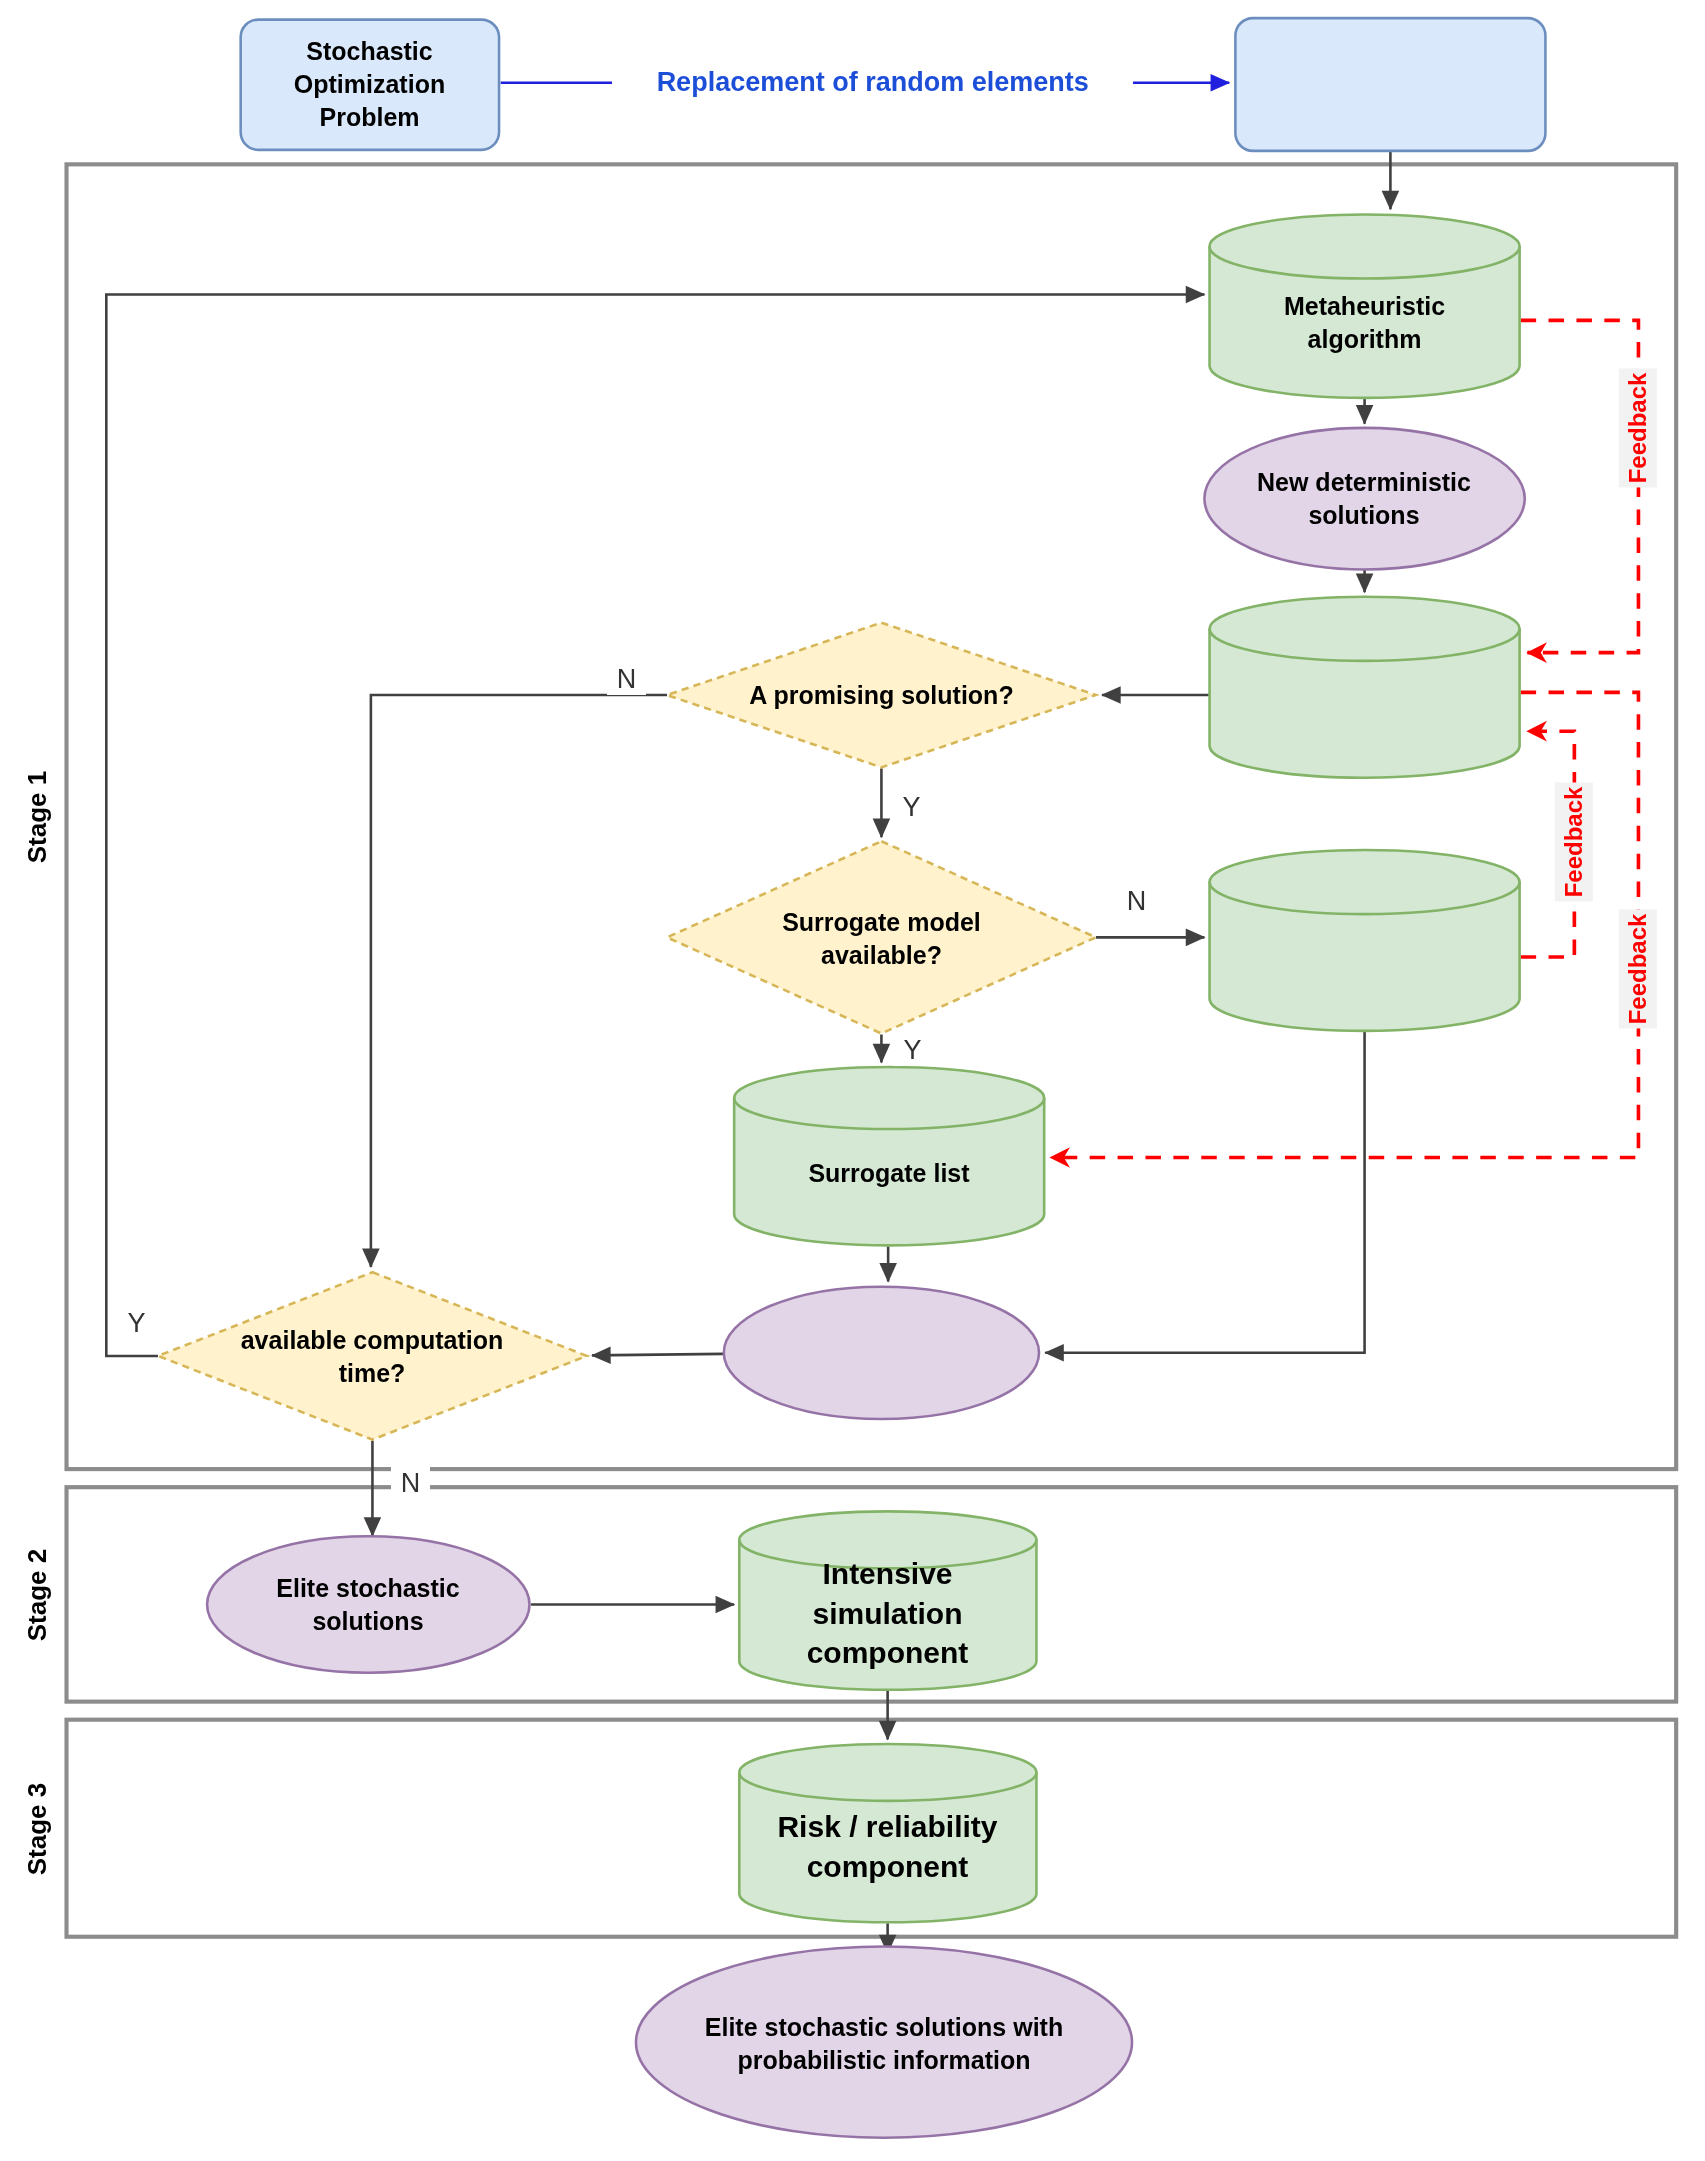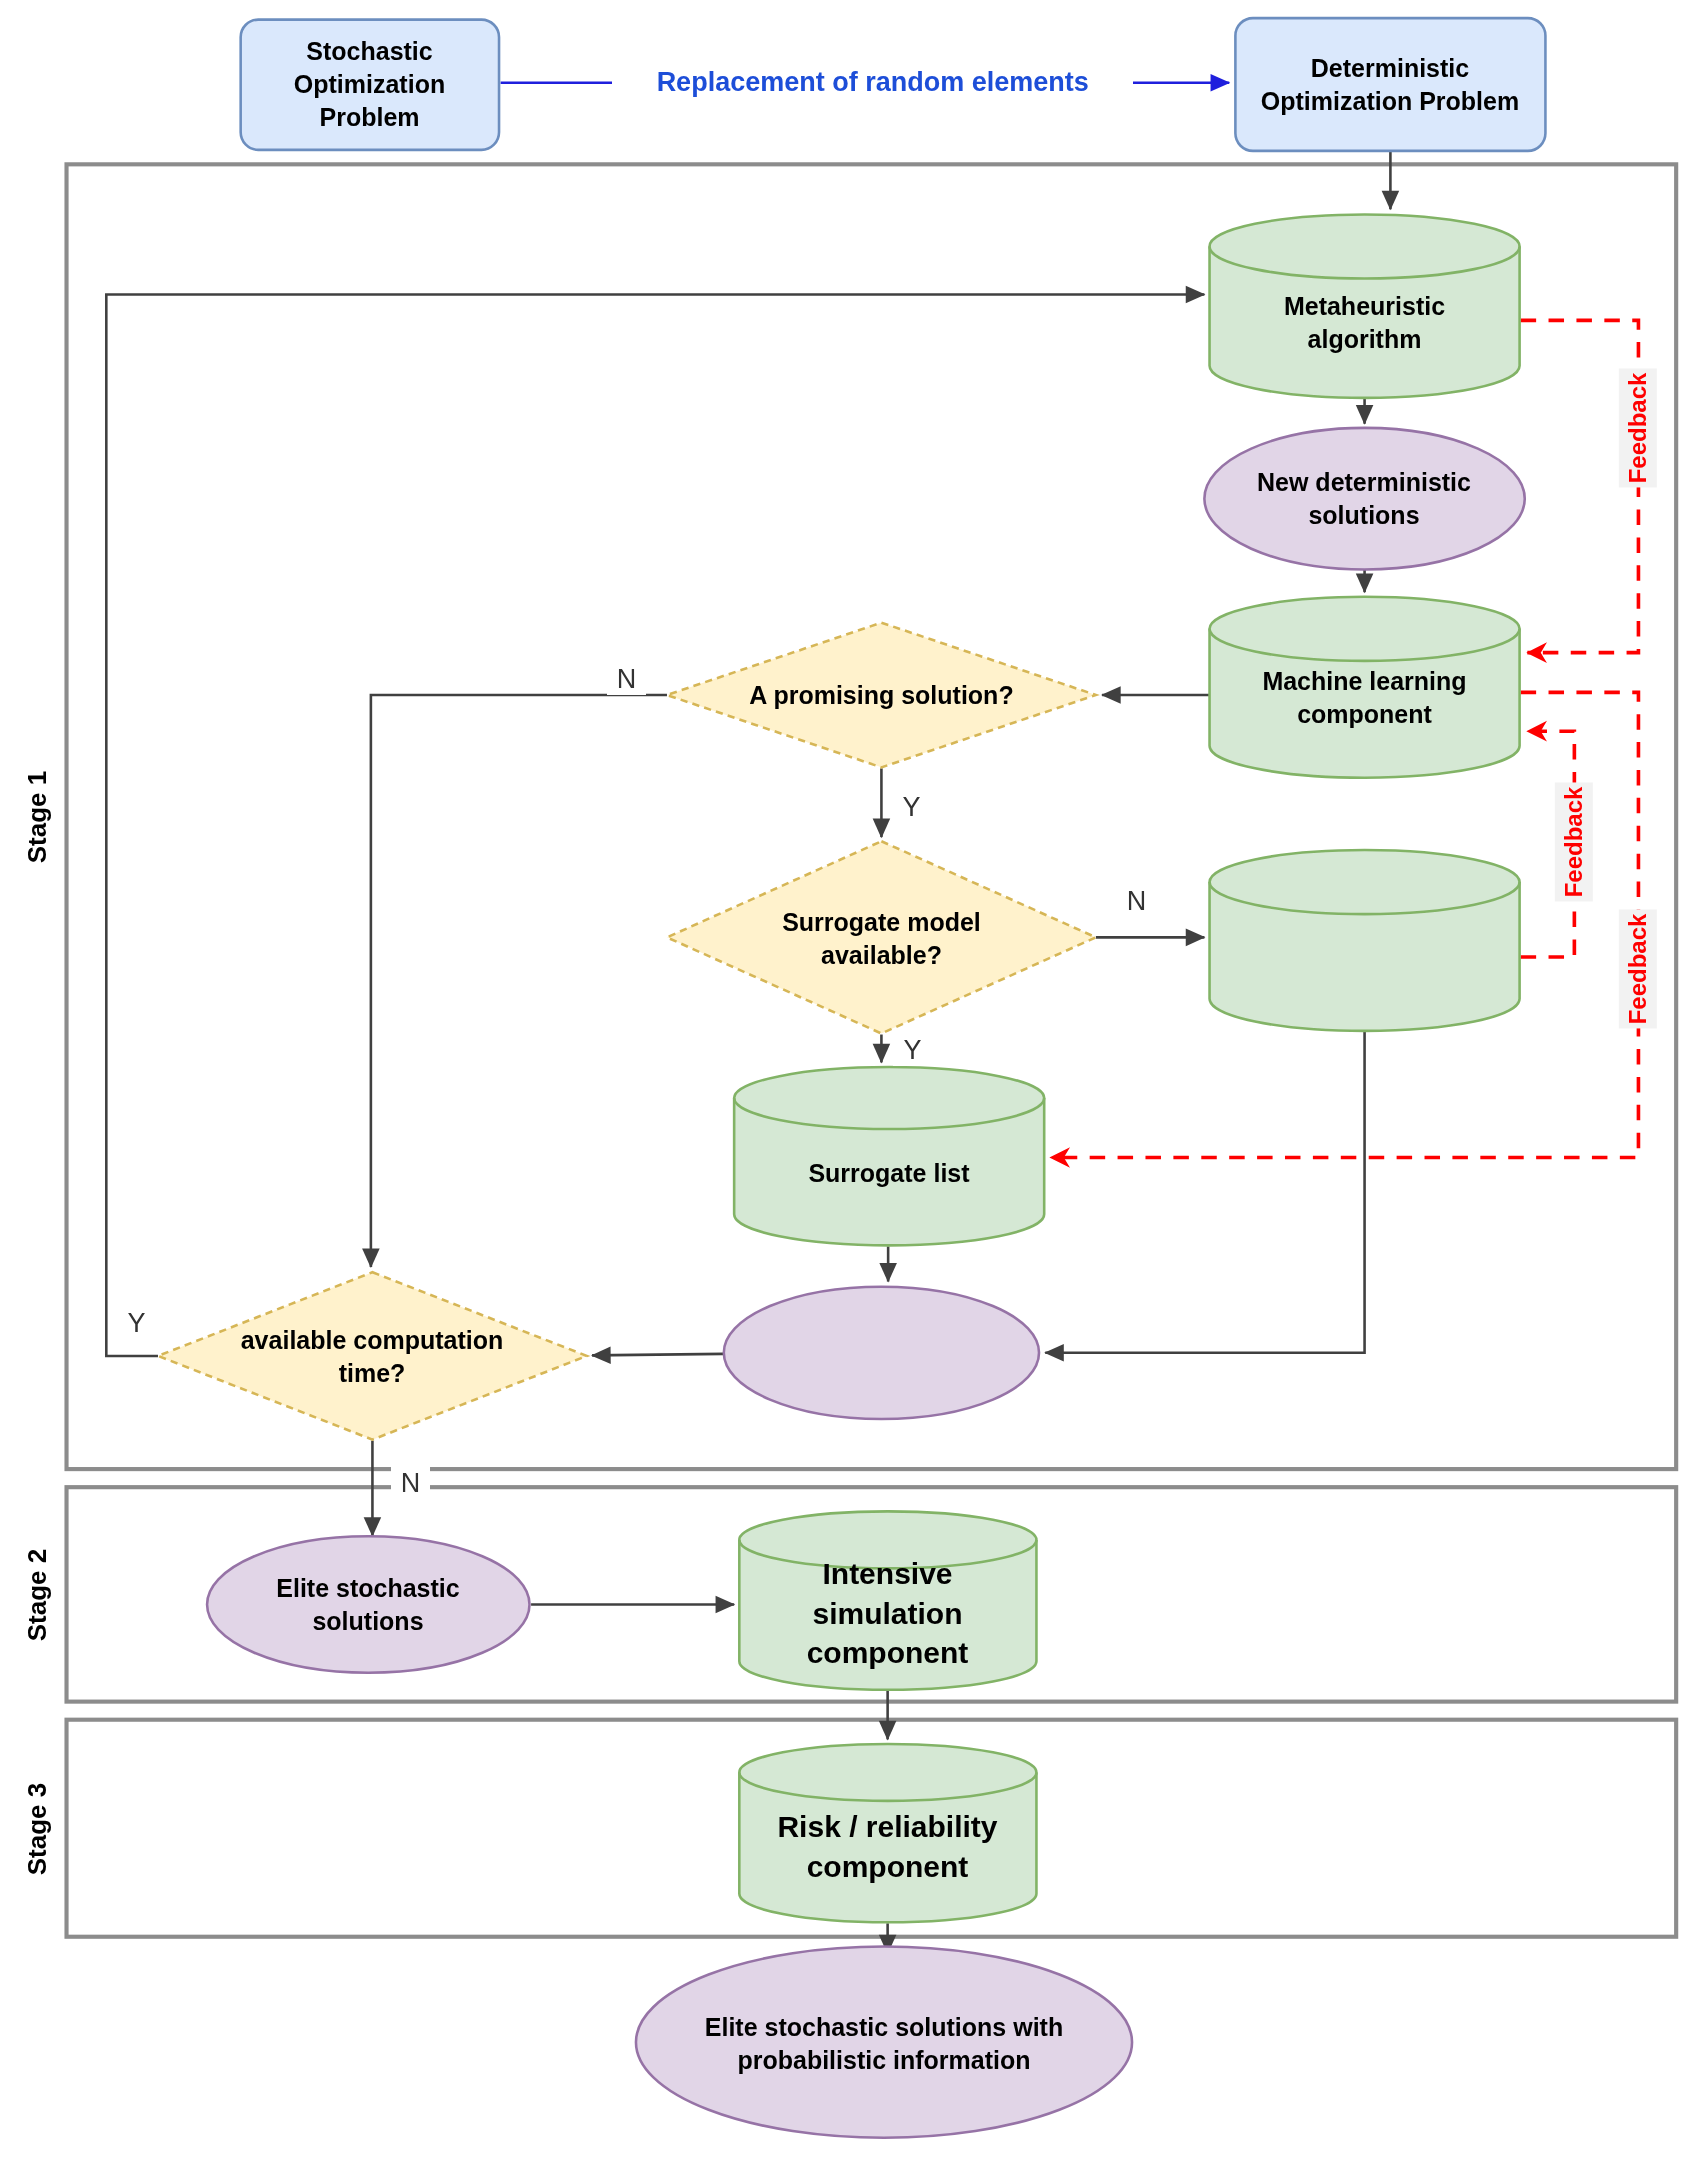--- a/index.html
+++ b/index.html
@@ -144,24 +144,22 @@
     <ellipse cx="1705" cy="2618" rx="305" ry="128" fill="#e1d5e7" stroke="#9673a6" stroke-width="5"></ellipse>
     <ellipse cx="712" cy="3105" rx="312" ry="132" fill="#e1d5e7" stroke="#9673a6" stroke-width="5"></ellipse>
     <ellipse cx="1710" cy="3952" rx="480" ry="185" fill="#e1d5e7" stroke="#9673a6" stroke-width="5"></ellipse>
 
     <polygon points="1705,1205 2120,1345 1705,1485 1290,1345" fill="#fff2cc" stroke="#d6b656" stroke-width="5" stroke-dasharray="14 10"></polygon>
     <polygon points="1705,1628 2120,1814 1705,2000 1290,1814" fill="#fff2cc" stroke="#d6b656" stroke-width="5" stroke-dasharray="14 10"></polygon>
     <polygon points="720,2462 1135,2624 720,2786 305,2624" fill="#fff2cc" stroke="#d6b656" stroke-width="5" stroke-dasharray="14 10"></polygon>
   </svg>
 
   <div class="lbl" style="left:248px;top:28.4px;width:243px;height:113px;">Stochastic Optimization Problem</div>
-  <div class="lbl" style="left:1240px;top:27px;width:300px;height:115px;">Deterministic Optimization Problem</div>
   <div class="lbl" style="left:1230px;top:261px;width:269px;height:124px;">Metaheuristic algorithm</div>
   <div class="lbl" style="left:1204px;top:439px;width:320px;height:119px;">New deterministic solutions</div>
-  <div class="lbl" style="left:1230px;top:641px;width:269px;height:114px;">Machine learning component</div>
   <div class="lbl" style="left:693px;top:677px;width:377px;height:36px;">A promising solution?</div>
   <div class="lbl" style="left:737px;top:879px;width:289px;height:119px;">Surrogate model available?</div>
   <div class="lbl" style="left:739px;top:1153px;width:300px;height:41px;">Surrogate list</div>
   <div class="lbl" style="left:248px;top:1566px;width:240px;height:78px;">Elite stochastic solutions</div>
   <div class="lbl" style="left:212px;top:1315px;width:320px;height:83px;">available computation time?</div>
   <div class="lbl lbl-small" style="left:752px;top:1562px;width:271px;height:103px;">Intensive simulation component</div>
   <div class="lbl lbl-small" style="left:752px;top:1795px;width:271px;height:103px;">Risk / reliability component</div>
   <div class="lbl" style="left:646px;top:1995px;width:476px;height:98px;">Elite stochastic solutions with probabilistic information</div>
 
   <div class="flow-lbl" style="left:612px;top:65px;width:507px;height:34px;">Replacement of random elements</div>

